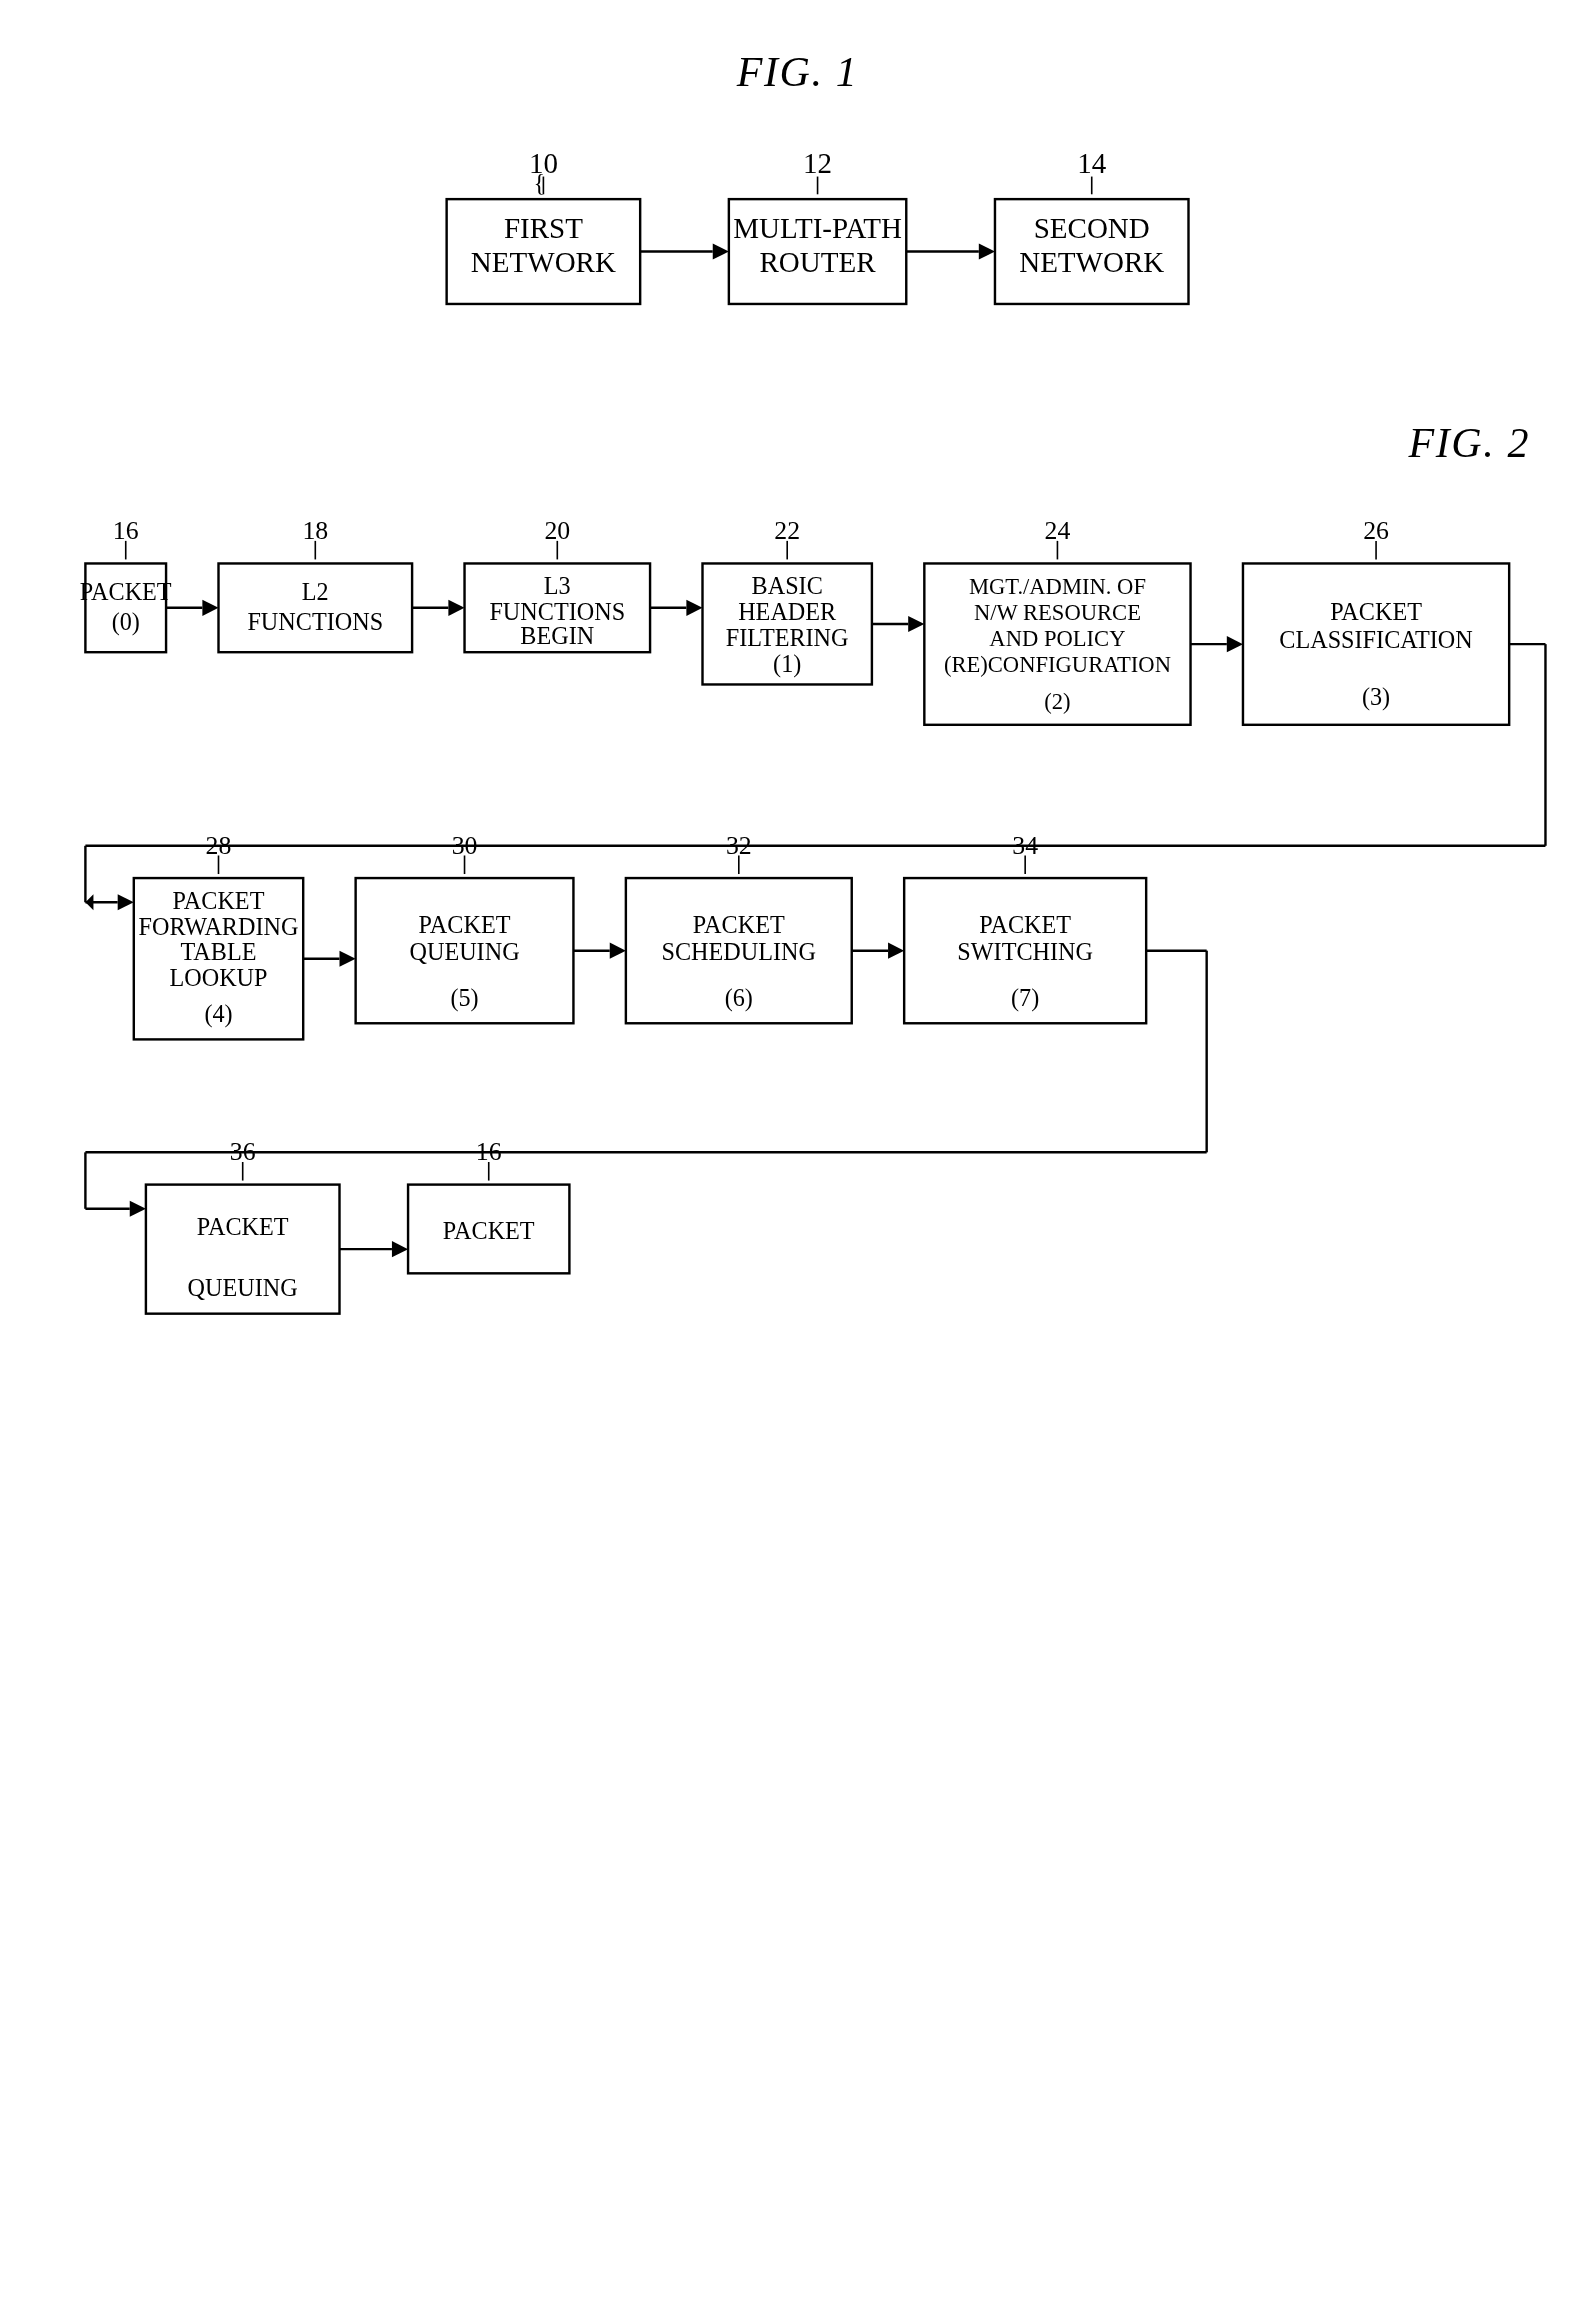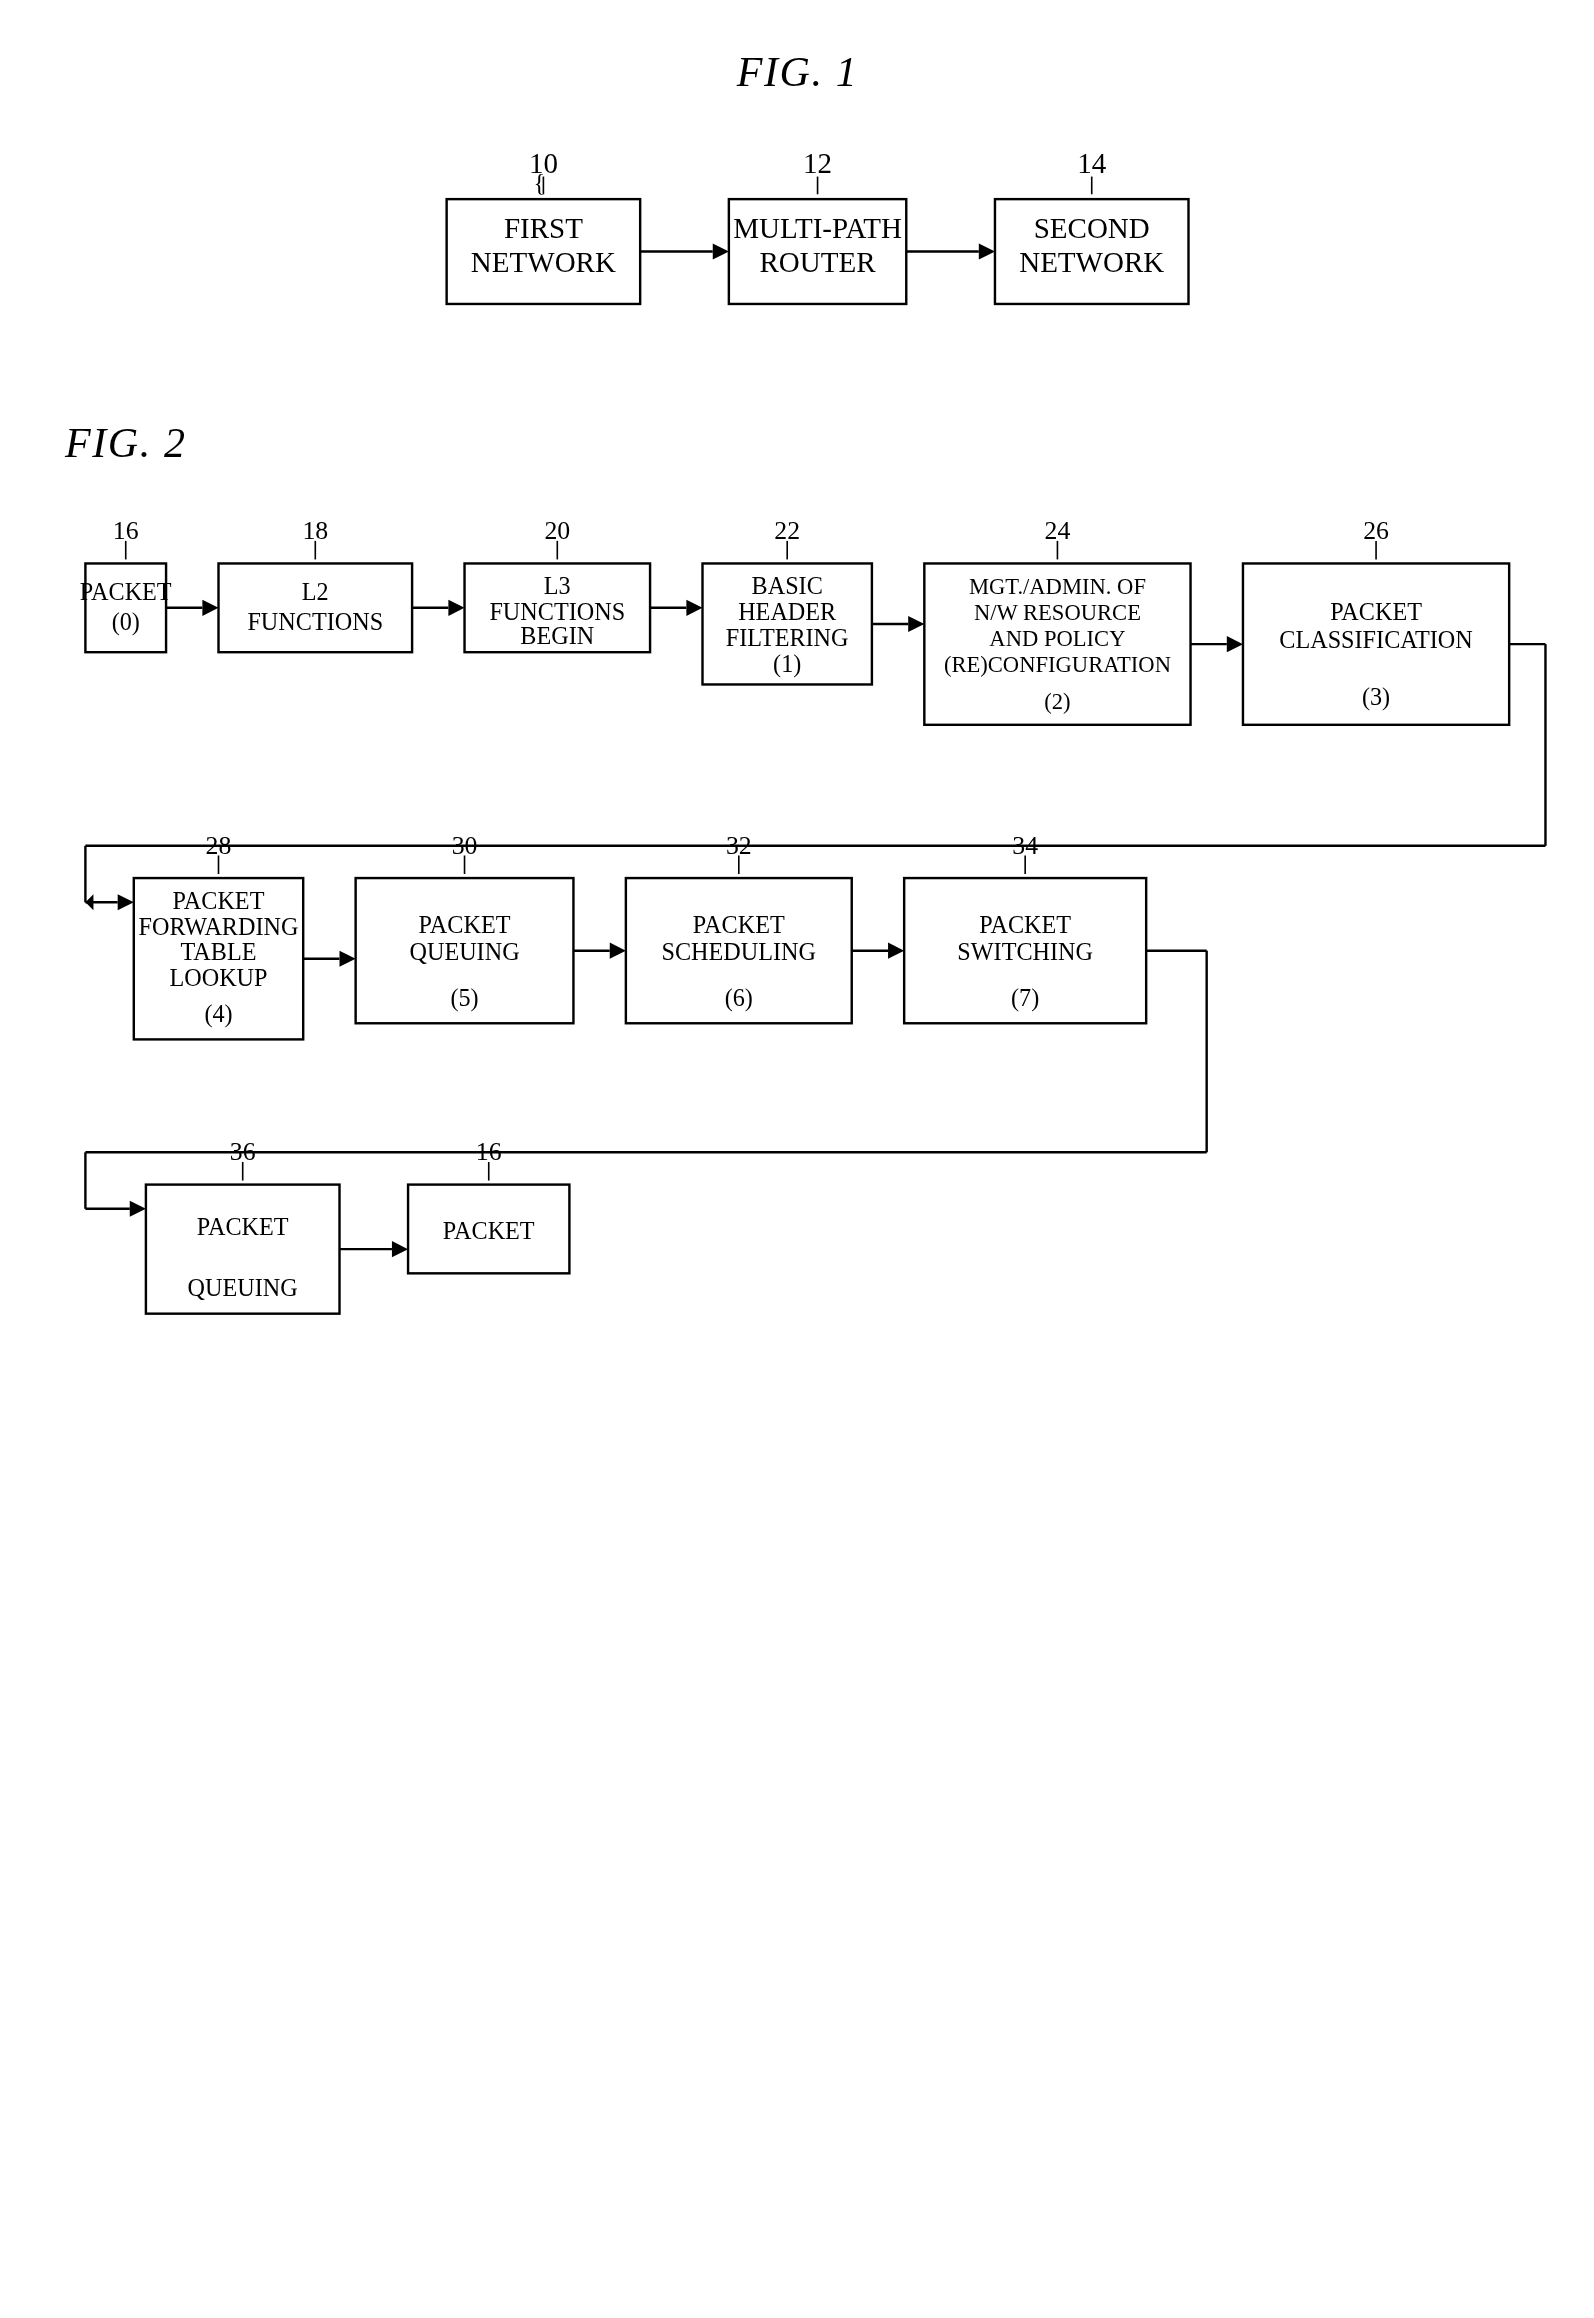--- a/index.html
+++ b/index.html
@@ -26,21 +26,21 @@
       font-size: 42px;
       text-align: center;
       margin-bottom: 32px;
       font-weight: normal;
       letter-spacing: 1.6px;
     }
 
     .fig2-title {
       font-style: italic;
       font-size: 42px;
-      text-align: left;
+      text-align: right;
       margin-bottom: 40px;
       font-weight: normal;
       letter-spacing: 1.6px;
     }
 
     
     .diagram-area {
       position: relative;
       width: 100%;
       margin-left: 12px;

